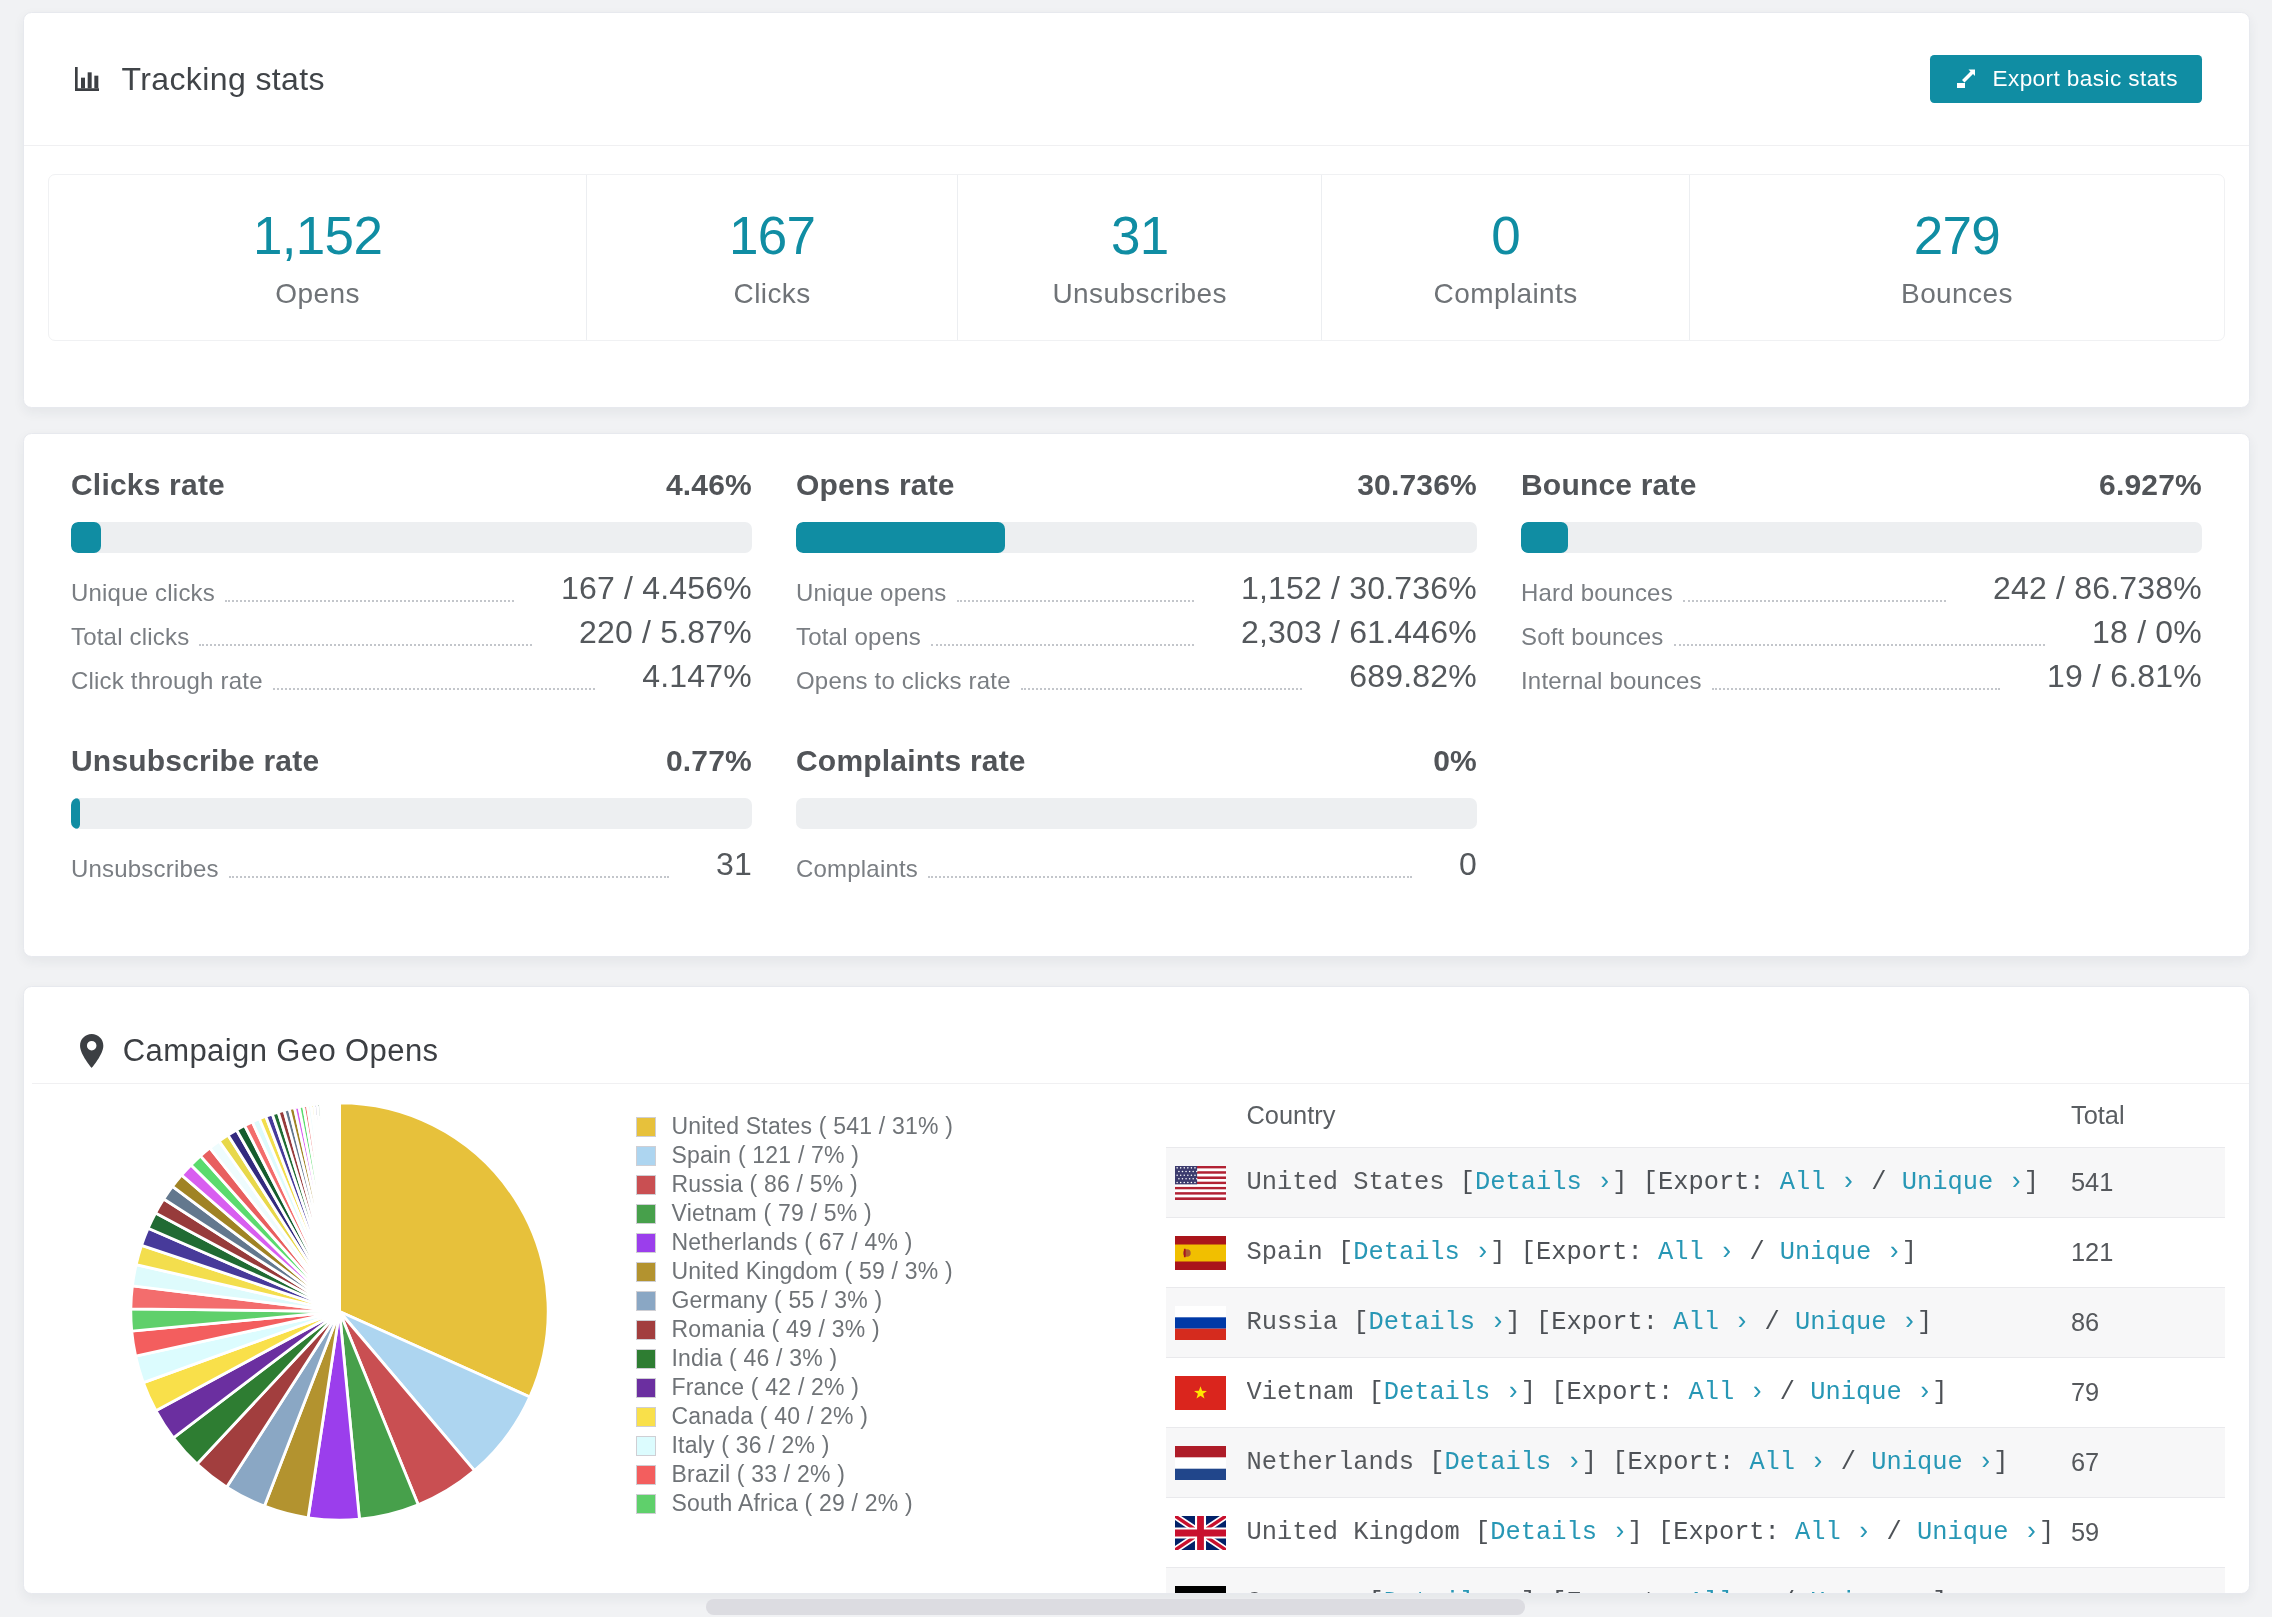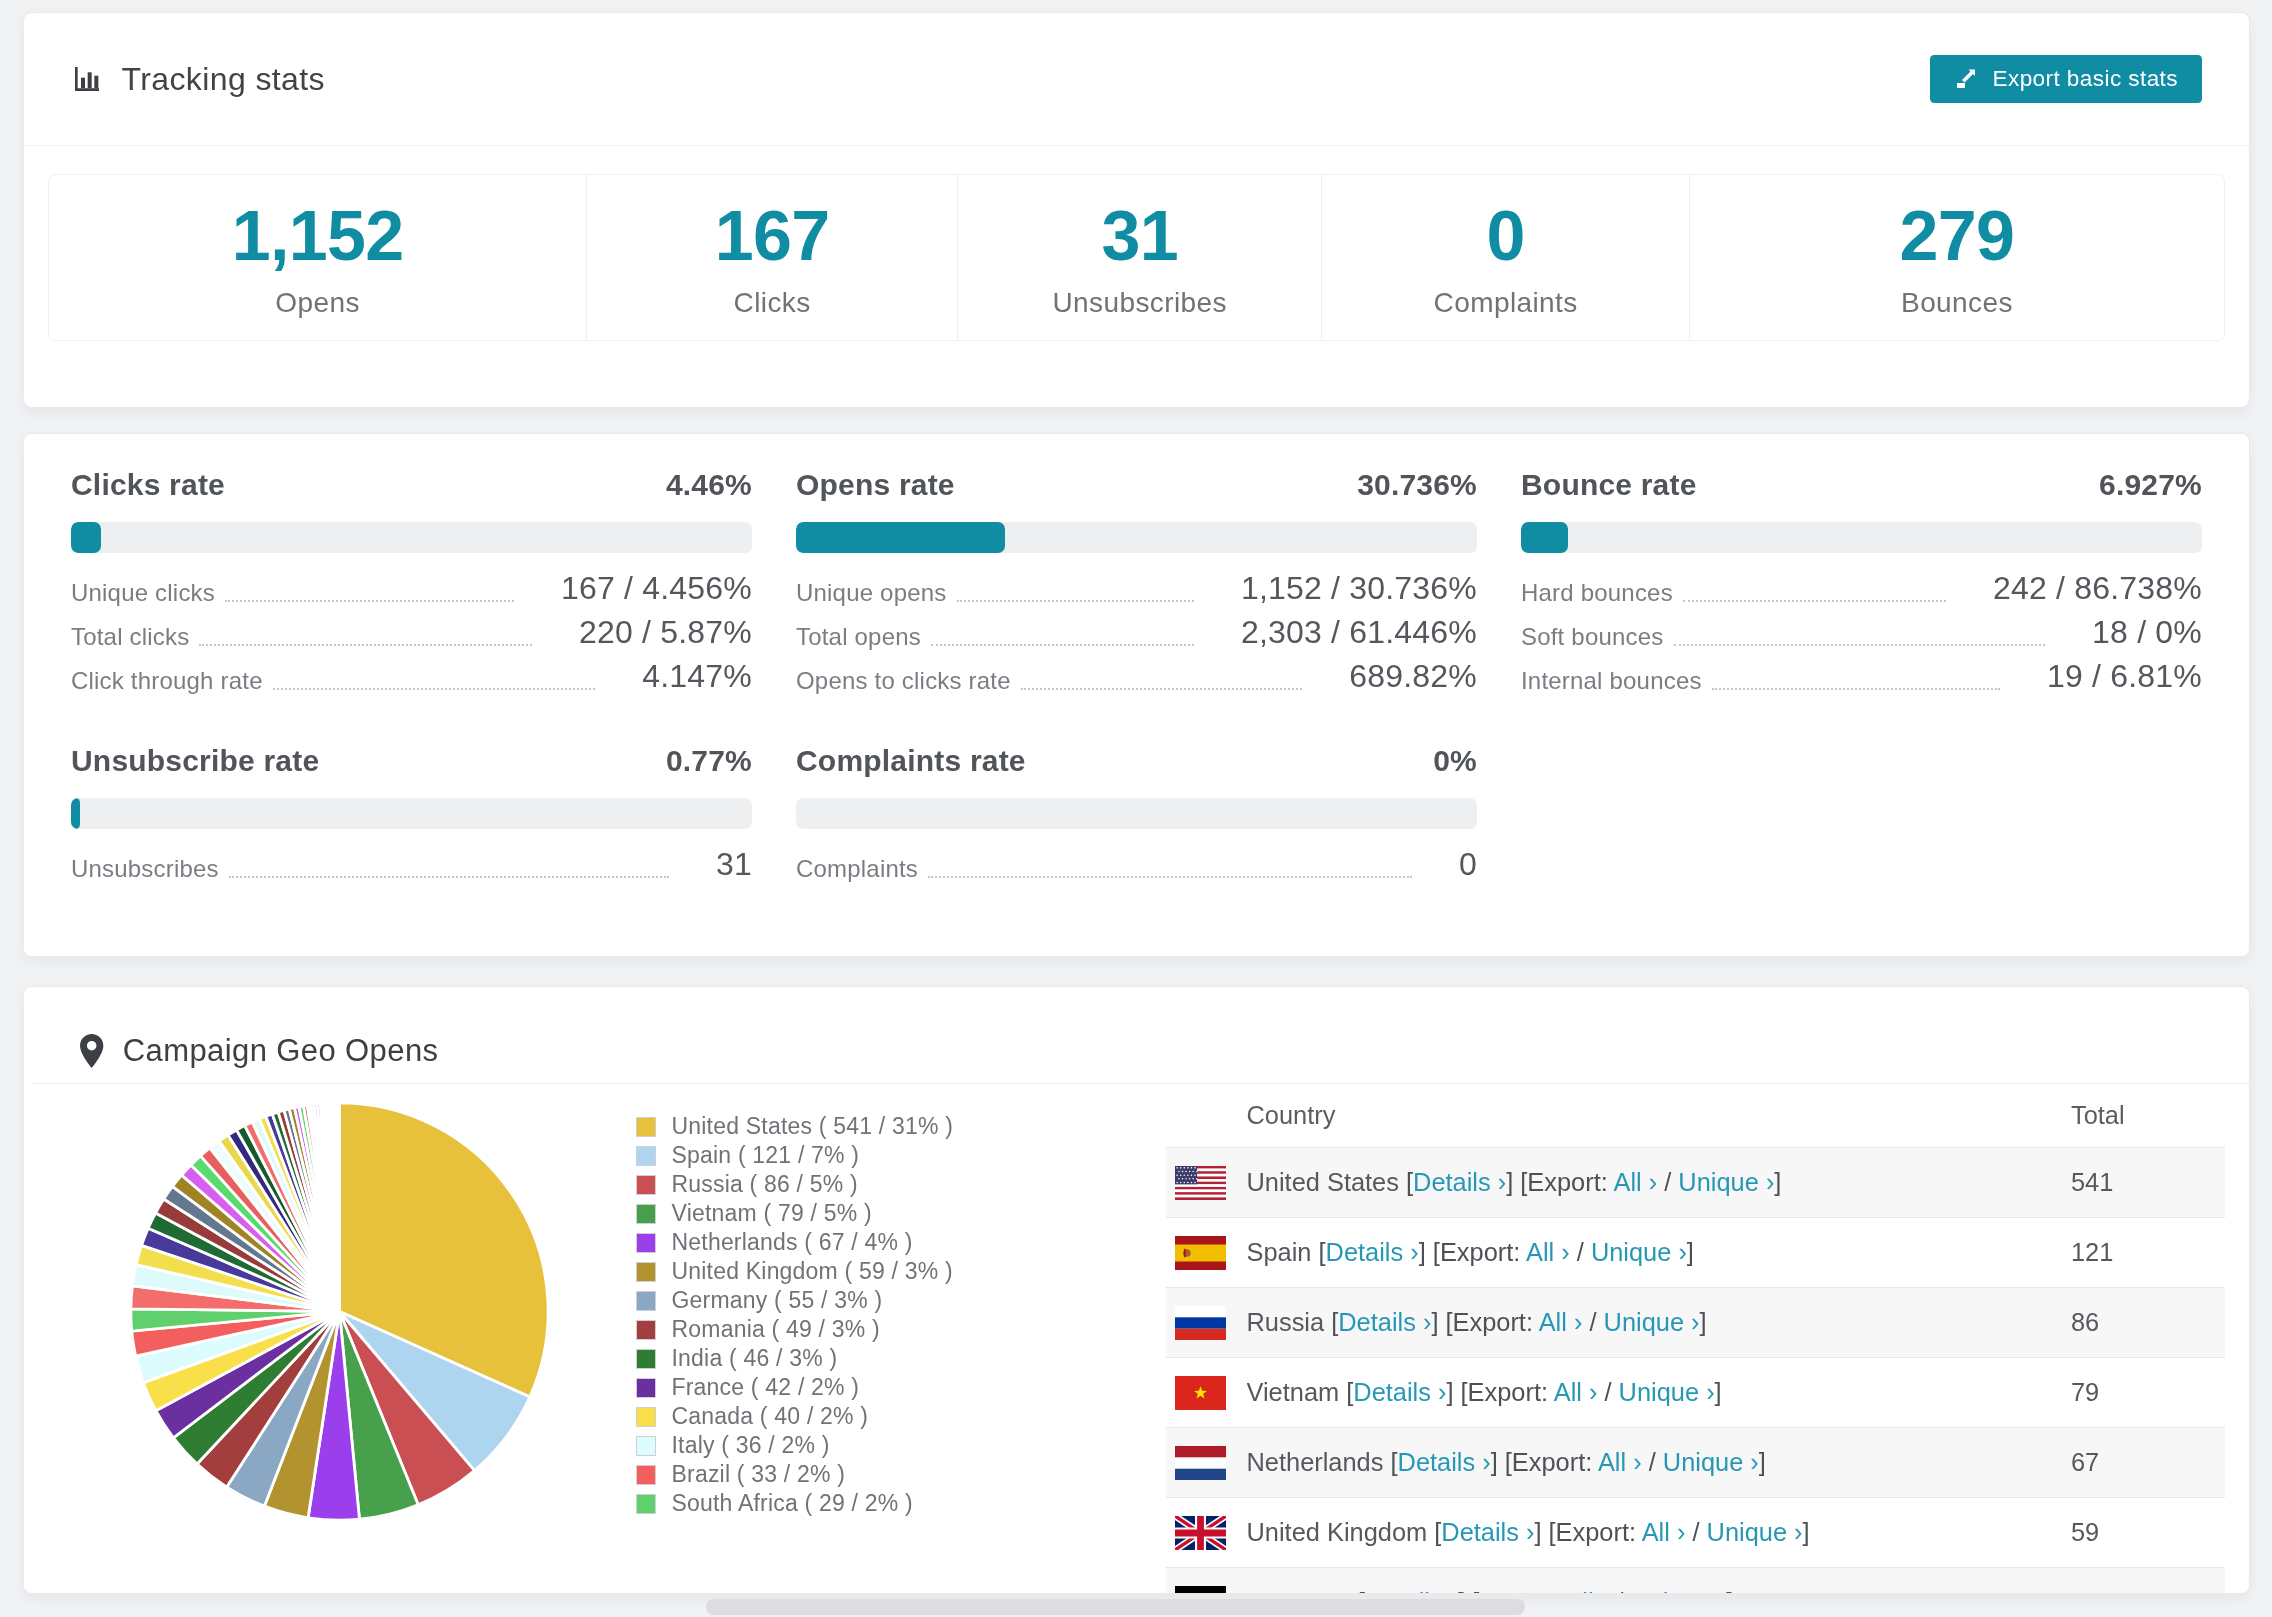--- a/index.html
+++ b/index.html
@@ -36,21 +36,21 @@
   .btn-export svg { width: 24px; height: 24px; }
   .stat-band {
     margin: 28px 24px 0; height: 167px;
     border: 1.4px solid #f0f1f3; border-radius: 7px;
     display: flex; align-items: stretch;
   }
   .stat-cell {
     display: flex; flex-direction: column; align-items: center; justify-content: center; gap: 11.3px;
   }
   .stat-cell + .stat-cell { border-left: 1.4px solid #eceef1; }
-  .stat-value { font-size: 70px; font-weight: 700; color: var(--accent, #108da3); letter-spacing: -0.7px; }
+  .stat-value { font-size: 53px; font-weight: 400; color: var(--accent, #108da3); letter-spacing: -0.7px; }
   .stat-label { font-size: 28px; color: #6f7377; letter-spacing: 0.4px; }
   
   .card-rates {
     margin-top: 25.4px; height: 524px;
     padding: 34px 47px 0;
     display: grid; grid-template-columns: 1fr 1fr 1fr;
     column-gap: 44px; row-gap: 32px;
     align-content: start;
   }
   .rate-head { display: flex; justify-content: space-between; align-items: baseline; }
@@ -80,21 +80,21 @@
   .lg-text { font-size: 23px; color: #6f7377; letter-spacing: 0.2px; white-space: nowrap; }
   .geo-table { flex: 1; margin: 0 24px 0 36px; }
   .geo-hrow, .geo-row {
     display: grid; grid-template-columns: 51px 1fr 154px; column-gap: 21px;
     align-items: center; padding: 0 0 0 8.5px;
   }
   .geo-hrow { height: 63px; font-size: 25.4px; color: #5a5e62; }
   .geo-row { height: 70px; font-size: 25.4px; color: #55585c; border-top: 0.7px solid #e9e9ec; }
   .geo-row.striped { background: #f7f7f8; }
   .flag { width: 51px; height: 34px; display: block; }
-  .country-cell { white-space: nowrap; overflow: hidden; }
+  .country-cell { white-space: nowrap; overflow: hidden; font-family: Liberation Mono, monospace; }
   .geo-row a { color: var(--link, #2797b5); text-decoration: none; }
   .bracket { color: #4d5156; }
   
   .hscroll-thumb {
     position: absolute; left: 706px; top: 1599px;
     width: 819px; height: 15.5px; border-radius: 7.8px;
     background: #dcdce1;
   }
 </style>
 </head>

